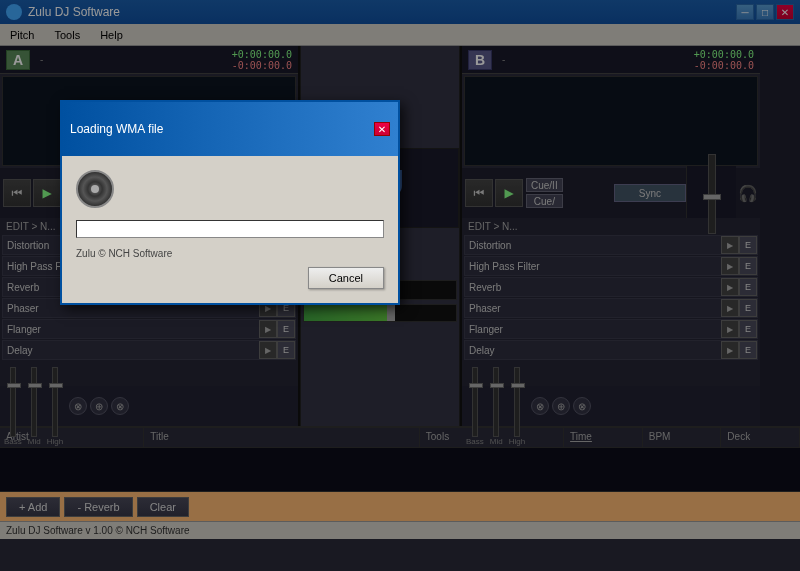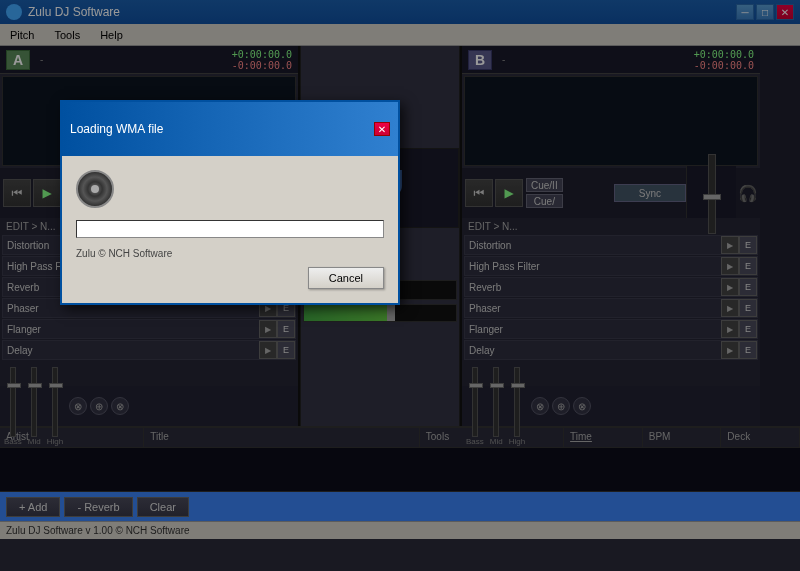--- a/index.html
+++ b/index.html
@@ -242,21 +242,21 @@
     .playlist-col {
       color: #aaa;
       font-size: 10px;
       padding: 3px 6px;
       border-right: 1px solid #333;
     }
 
     
     .bottom-buttons {
       height: 30px;
-      background: #3b82f6;
+      background: #fdba74;
       display: flex;
       align-items: center;
       padding: 12px 6px;
       gap: 4px;
       border-top: 1px solid #333;
     }
     .bottom-btn {
       background: linear-gradient(to bottom, #4a4a5a, #383848);
       border: 1px solid #666;
       color: #ddd;

